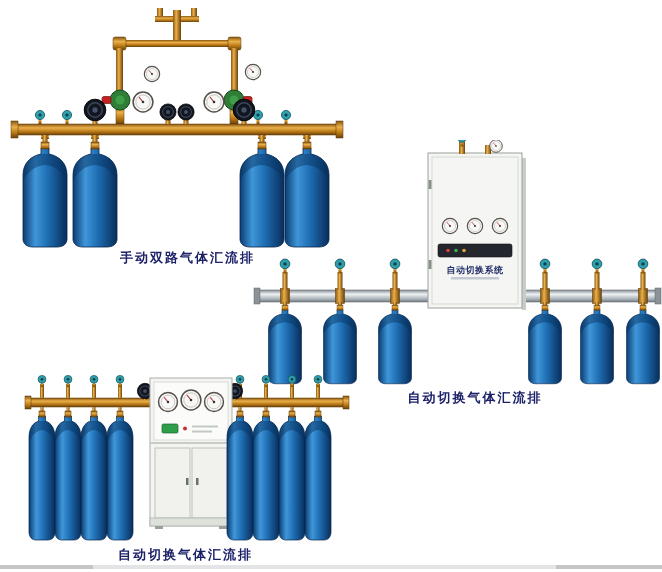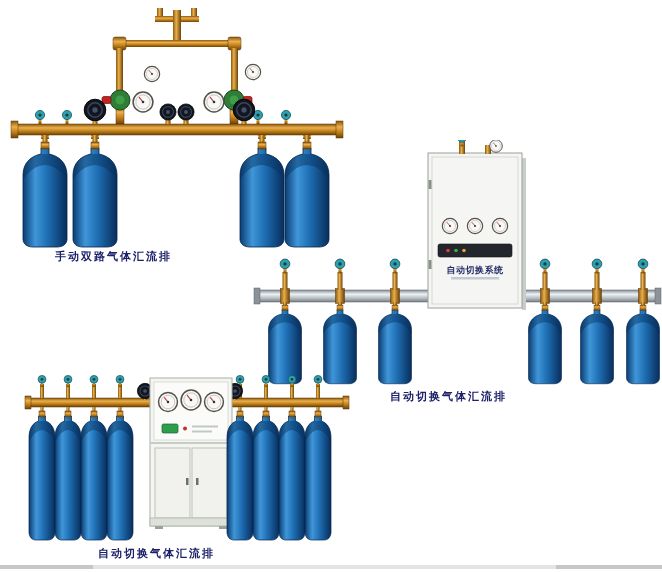--- a/index.html
+++ b/index.html
@@ -2,21 +2,21 @@
 <html><head>
 <meta charset="utf-8">
 <style>
   html,body{margin:0;padding:0;background:#fff;}
   #stage{
     position:relative;width:662px;height:572px;background:#ffffff;
     overflow:hidden;font-family:"DejaVu Sans","Liberation Sans",sans-serif;
   }
   .scene{position:absolute;}
   .caption{
-    position:absolute;text-align:left;font-weight:bold;font-size:11px;
+    position:absolute;text-align:center;font-weight:bold;font-size:13px;
     letter-spacing:2px;color:#1b2068;white-space:nowrap;
   }
   .bottom-rule{
     position:absolute;left:0;top:565px;width:662px;height:4px;
     background:linear-gradient(90deg,#c4c6c8 0 14%,#e2e4e6 14% 84%,#c4c6c8 84%);
   }
 </style>
 </head>
 <body>
 

